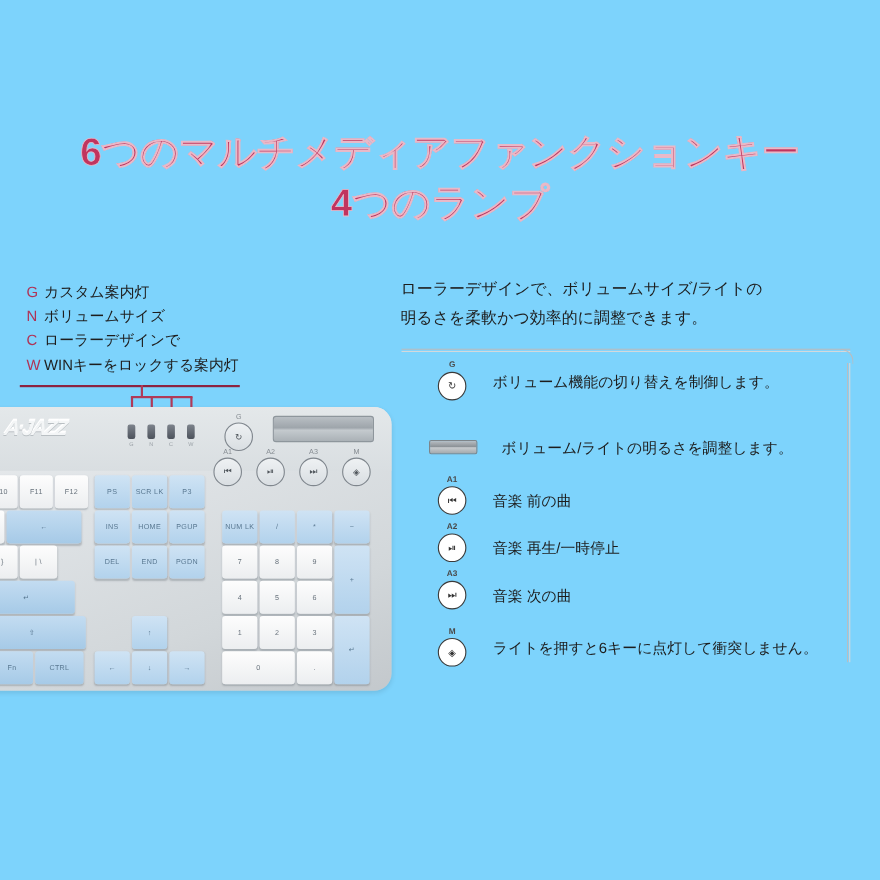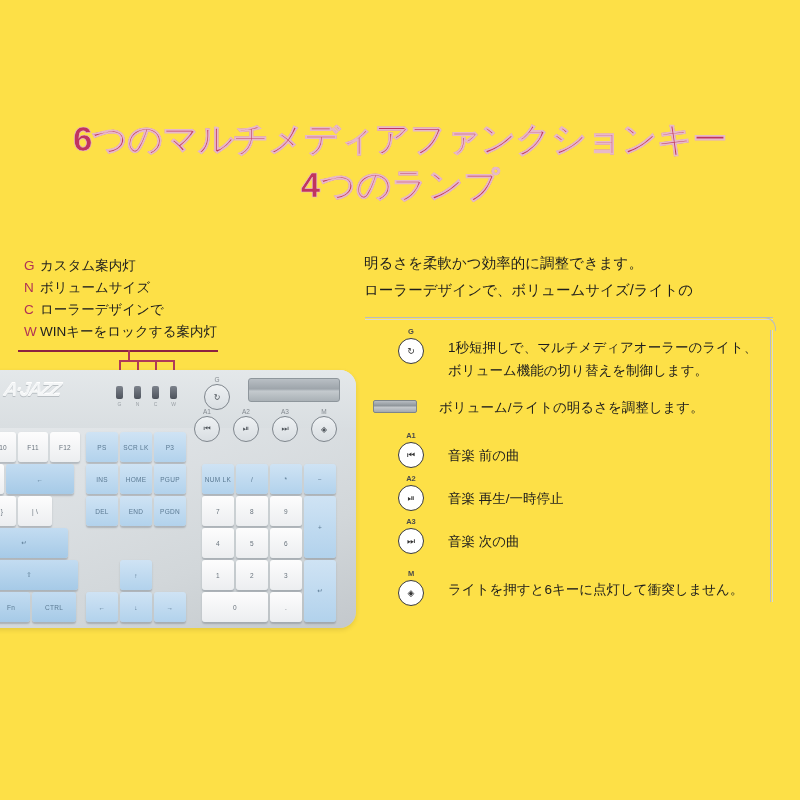--- a/index.html
+++ b/index.html
@@ -2,21 +2,21 @@
 <html><head>
 <meta charset="utf-8">
 <style>
   * { box-sizing: border-box; margin: 0; padding: 0; }
   html, body {
     width: 800px; height: 800px;
     background: #ffffff;
     font-family: "Liberation Sans", "DejaVu Sans", sans-serif;
     overflow: hidden;
   }
-  #page { position: relative; width: 800px; height: 800px; background:#fde047; }
+  #page { position: relative; width: 800px; height: 800px; background:#7dd3fc; }
 
   
   .title-block {
     position: absolute; left: 0; top: 116px; width: 800px;
     text-align: center;
   }
   .title-line {
     font-size: 35px;
     font-weight: bold;
     color: #c0345f;
@@ -258,40 +258,39 @@
         <div class="keycap k-blue2" style="left: 42px; top: 222px; width: 44px; height: 30px;">CTRL</div>
         <div class="keycap k-blue" style="left: 96px; top: 222px; width: 32px; height: 30px;">←</div>
         <div class="keycap k-blue" style="left: 130px; top: 222px; width: 32px; height: 30px;">↓</div>
         <div class="keycap k-blue" style="left: 164px; top: 222px; width: 32px; height: 30px;">→</div>
         <div class="keycap k-white" style="left: 212px; top: 222px; width: 66px; height: 30px;">0</div>
         <div class="keycap k-white" style="left: 280px; top: 222px; width: 32px; height: 30px;">.</div>
       </div>
   </div>
 
   <div class="intro">
+    <div>ローラーデザインで、ボリュームサイズ/ライトの</div>
     <div>明るさを柔軟かつ効率的に調整できます。</div>
-    <div>ローラーデザインで、ボリュームサイズ/ライトの</div>
   </div>
 
   <div class="hairline"></div>
   <div class="hairline-corner"></div>
   <div class="hairline-vert"></div>
 
   <div class="feature" style="left:396px; top:336px;">
     <div class="feat-icon-wrap">
       <div class="feat-cap">G</div>
       <div class="feat-circle">↻</div>
     </div>
     <div class="feat-text">
-      <span class="ln">1秒短押しで、マルチメディアオーラーのライト、</span>
       <span class="ln">ボリューム機能の切り替えを制御します。</span>
     </div>
   </div>
 
-  <div class="feature" style="left:373px; top:396px;justify-content:center;">
+  <div class="feature" style="left:390px; top:396px;justify-content:center;">
     <div class="feat-icon-wrap" style="width:52px; flex:0 0 52px;">
       <div class="feat-bar"></div>
     </div>
     <div class="feat-text" style="padding-left:14px; padding-top:0px;">
       <span class="ln">ボリューム/ライトの明るさを調整します。</span>
     </div>
   </div>
 
   <div class="feature" style="left:396px; top:440px;">
     <div class="feat-icon-wrap">

